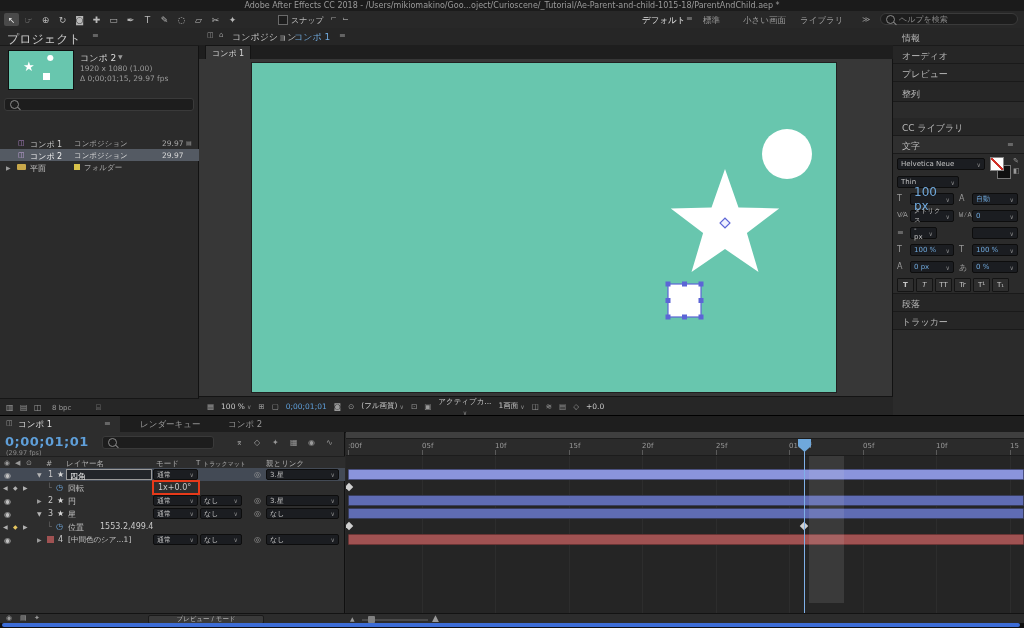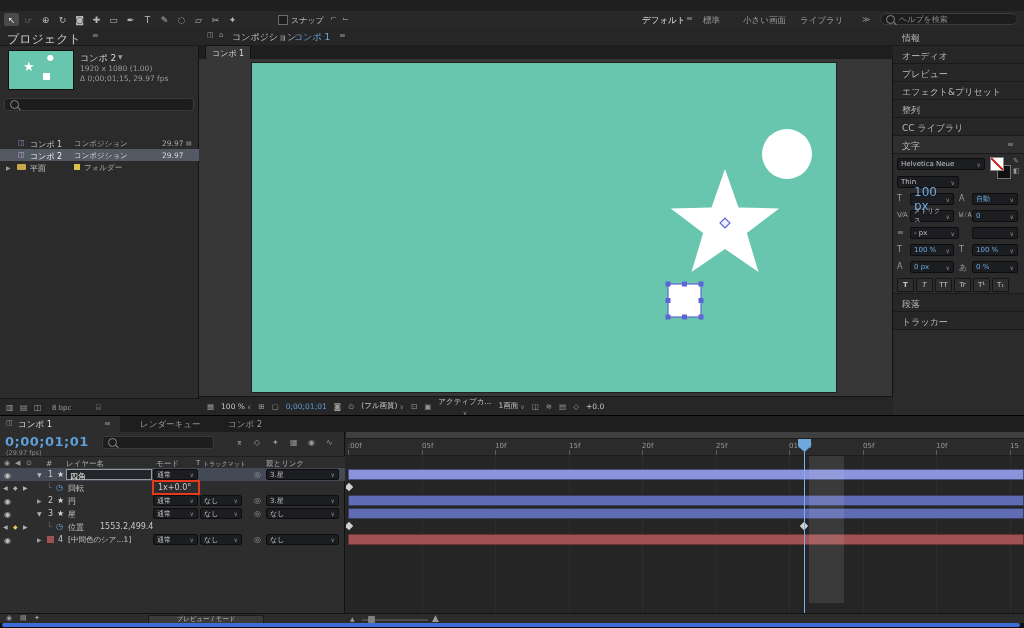--- a/index.html
+++ b/index.html
@@ -38,20 +38,23 @@
   .rtick{position:absolute;bottom:0;width:1px;height:5px;background:#5a5a5a;}
   .gline{position:absolute;top:24px;bottom:0;width:1px;background:rgba(255,255,255,0.04);}
   .chbtn{width:15px;height:12px;background:#2e2e2e;border:1px solid #141414;color:#c8c8c8;
        font-size:7px;display:flex;align-items:center;justify-content:center;border-radius:1px;}
 </style>
 </head>
 <body>
 
 <div id="app">
 
+  <div class="a" style="left:0;top:0;width:1024px;height:11px;background:#1b1b1b;border-bottom:1px solid #000;">
+    <div class="t" style="left:0;right:0;top:1px;text-align:center;font-size:8px;color:#9a9a9a;">Adobe After Effects CC 2018 - /Users/mikiomakino/Goo...oject/Curioscene/_Tutorial/Ae-Parent-and-child-1015-18/ParentAndChild.aep *</div>
+  </div>
 
   <div class="a" style="left:0;top:11px;width:1024px;height:17px;background:#282828;border-bottom:1px solid #161616;">
     <div class="tool active" style="left:4px;">↖</div>
     <div class="tool" style="left:21px;">☞</div>
     <div class="tool" style="left:38px;">⊕</div>
     <div class="tool" style="left:55px;">↻</div>
     <div class="tool" style="left:72px;">◙</div>
     <div class="tool" style="left:89px;">✚</div>
     <div class="tool" style="left:106px;">▭</div>
     <div class="tool" style="left:123px;">✒</div>
@@ -204,21 +207,21 @@
     </div>
   <div class="phead" style="top:46px;">
       <div class="t">オーディオ</div>
     </div>
   <div class="phead" style="top:64px;">
       <div class="t">プレビュー</div>
     </div>
   <div class="phead" style="top:82px;">
       <div class="t">エフェクト&amp;プリセット</div>
     </div>
-  <div class="phead" style="top:84px;margin-top:16px;">
+  <div class="phead" style="top:84px;">
       <div class="t">整列</div>
     </div>
   <div class="phead" style="top:118px;">
       <div class="t">CC ライブラリ</div>
     </div>
   <div class="phead" style="top:136px;background:#2f2f2f;">
     <div class="t">文字</div>
     <div class="ic" style="left:114px;top:4px;font-size:8px;">≡</div>
   </div>
 
@@ -254,21 +257,21 @@
       <span style="font-size:6.5px;">メトリクス</span>
         <i class="cr">∨</i>
     </div>
     <div class="ic" style="left:66px;top:57px;font-size:7px;font-family:Liberation Mono, monospace;">W⁄A</div>
     <div class="ddx" style="left:79px;top:56px;width:46px;">
       <span class="blue" style="font-size:7px;">0</span>
         <i class="cr">∨</i>
     </div>
 
     <div class="ic" style="left:4px;top:74px;font-size:8px;">≡</div>
-    <div class="ddx" style="left:17px;top:73px;width:49px;">
+    <div class="ddx" style="left:17px;top:73px;width:27px;">
       <span style="font-size:7px;">- px</span>
         <i class="cr">∨</i>
     </div>
     <div class="ddx" style="left:79px;top:73px;width:46px;">
       <span></span>
         <i class="cr">∨</i>
     </div>
 
     <div class="ic" style="left:4px;top:91px;font-size:8px;">T</div>
     <div class="ddx" style="left:17px;top:90px;width:44px;">

